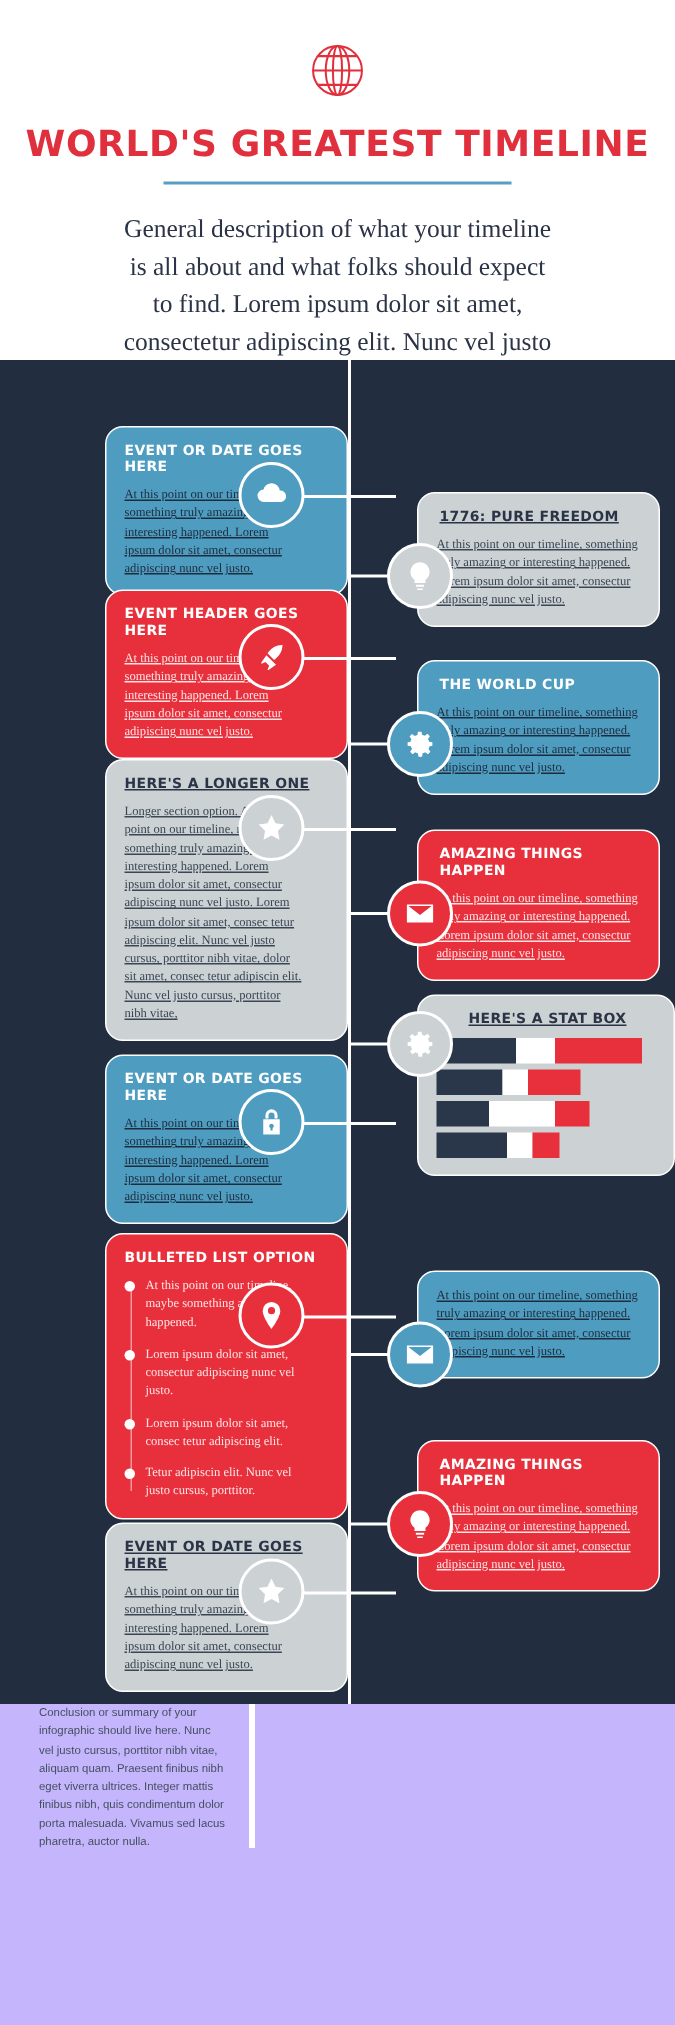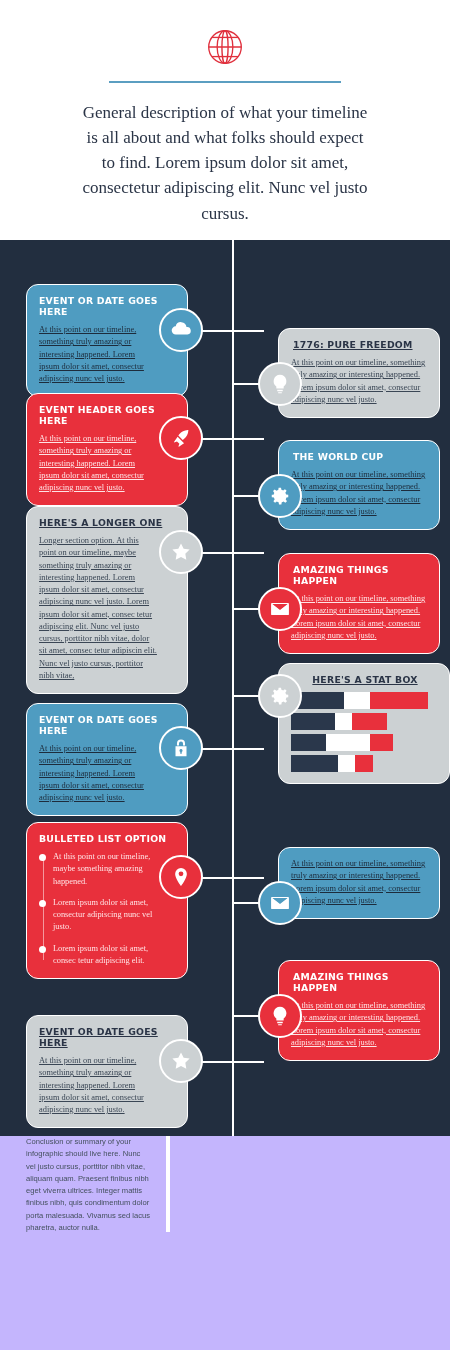--- a/index.html
+++ b/index.html
@@ -75,21 +75,21 @@
     font-family:"Liberation Serif", serif;
     font-size:8.4px;
     line-height:1.46;
     text-decoration:underline;
   }
   .card.blue p { color:#1d2c3c; }
   .card.red  p { color:#ffe3e5; }
   .card.grey p { color:#3a4655; }
 
   
-  .row.left .card { width:162px; }
+  .row.left .card { width:162px;margin-left:44px; }
   .row.left .card .body { width:118px; }
   .row.right .card { width:162px; margin-left:46px; }
   .row.right .card .body { width:136px; }
   .row.right .card h3 { padding-left:2px; }
 
   
   .badge {
     position:absolute;
     width:44px; height:44px;
     border-radius:50%;
@@ -207,20 +207,21 @@
         <g fill="none" stroke="#e0303d" stroke-width="1.4">
           <circle cx="24" cy="24" r="17"></circle>
           <ellipse cx="24" cy="24" rx="8.2" ry="17"></ellipse>
           <ellipse cx="24" cy="24" rx="3.2" ry="17"></ellipse>
           <line x1="7" y1="24" x2="41" y2="24"></line>
           <line x1="10.2" y1="14" x2="37.8" y2="14"></line>
           <line x1="10.2" y1="34" x2="37.8" y2="34"></line>
         </g>
       </svg>
     </div>
+    <div class="title">WORLD'S GREATEST TIMELINE</div>
     <div class="title-rule"></div>
     <div class="subtitle">General description of what your timeline is all about and what folks should expect to find. Lorem ipsum dolor sit amet, consectetur adipiscing elit. Nunc vel justo cursus.</div>
   </div>
 
   <div class="timeline">
     <div class="spine"></div>
 
     <div class="row left" style="left:26px; top:44px;">
       <div class="card blue">
         <h3>EVENT OR DATE GOES HERE</h3>
@@ -347,20 +348,21 @@
       </div>
     </div>
 
     <div class="row left" style="left:26px; top:582px;">
       <div class="card red">
         <h3>BULLETED LIST OPTION</h3>
         <ul class="bullets">
           <li>At this point on our timeline, maybe something amazing happened.</li>
           <li>Lorem ipsum dolor sit amet, consectur adipiscing nunc vel justo.</li>
           <li>Lorem ipsum dolor sit amet, consec tetur adipiscing elit.</li>
+          <li>Tetur adipiscin elit. Nunc vel justo cursus, porttitor.</li>
         </ul>
       </div>
       <div class="connector" style="left:158px; top:55px; width:80px;"></div>
       <div class="badge red" style="left:133px; top:33px;">
         <svg viewBox="0 0 24 24">
             <path d="M12 2.2a6.4 6.4 0 0 0-6.4 6.4c0 4.8 6.4 13.2 6.4 13.2s6.4-8.4 6.4-13.2A6.4 6.4 0 0 0 12 2.2zm0 8.9a2.6 2.6 0 1 1 0-5.2 2.6 2.6 0 0 1 0 5.2z"></path>
           </svg>
       </div>
     </div>
 

